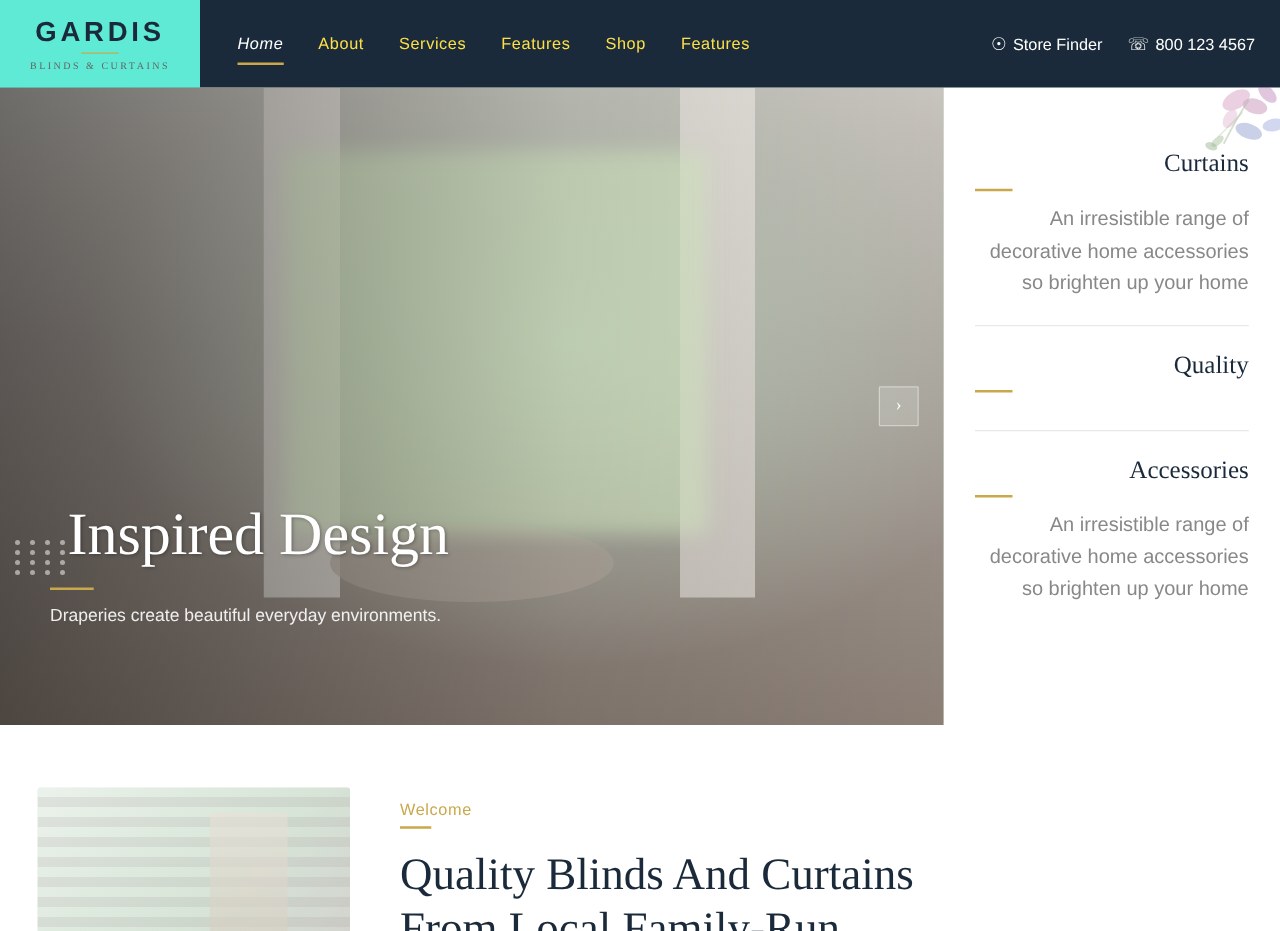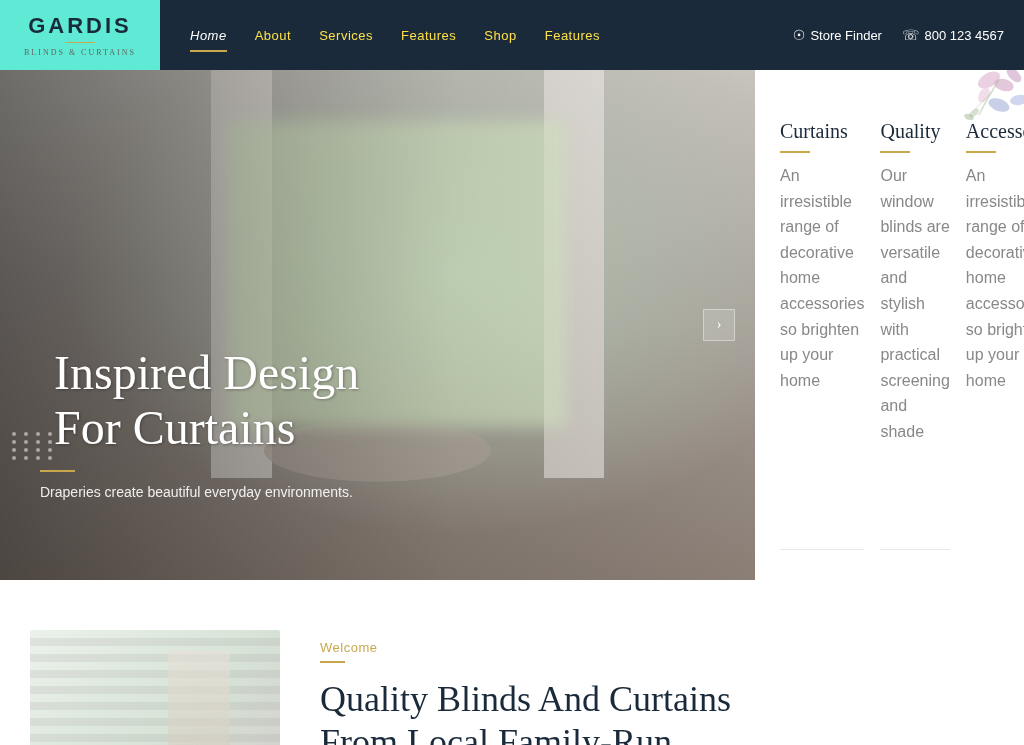--- a/index.html
+++ b/index.html
@@ -231,24 +231,25 @@
       cursor: pointer;
       border-radius: 1px;
     }
 
     
     .right-panel {
       flex: 1;
       background: #fff;
       padding: 30px 25px;
       display: flex;
-      flex-direction: row;
-      gap: 16px;
+      flex-direction: column;
+      gap: 0;
       position: relative;
       overflow: hidden;
+      text-align: right;
     }
     
     .floral-deco {
       position: absolute;
       top: -5px;
       right: -5px;
       width: 130px;
       height: 120px;
       opacity: 0.7;
     }
@@ -421,21 +422,20 @@
         <span></span>
       <span></span>
         <span></span>
         <span></span>
         <span></span>
     </div>
 
     <div class="hero-content">
       <h1 class="hero-title">
         <span>Inspired Design</span><br>
-        <span>For Curtains</span>
       </h1>
       <div class="hero-divider"></div>
       <p class="hero-subtitle">Draperies create beautiful everyday environments.</p>
     </div>
 
     <div class="slider-arrow">›</div>
   </div>
 
   <div class="right-panel">
 
@@ -459,21 +459,20 @@
 
     <div class="category-item">
       <h3 class="category-title">Curtains</h3>
       <div class="category-accent"></div>
       <p class="category-desc">An irresistible range of decorative home accessories so brighten up your home</p>
     </div>
 
     <div class="category-item">
       <h3 class="category-title">Quality</h3>
       <div class="category-accent"></div>
-      <p class="category-desc">Our window blinds are versatile and stylish with practical screening and shade</p>
     </div>
 
     <div class="category-item">
       <h3 class="category-title">Accessories</h3>
       <div class="category-accent"></div>
       <p class="category-desc">An irresistible range of decorative home accessories so brighten up your home</p>
     </div>
   </div>
 </section>
 

